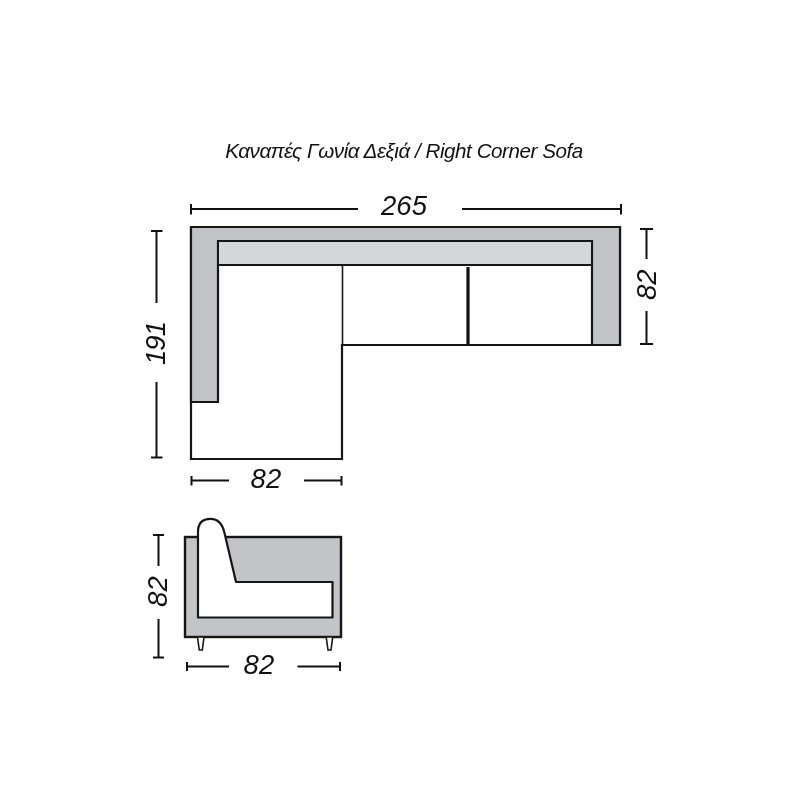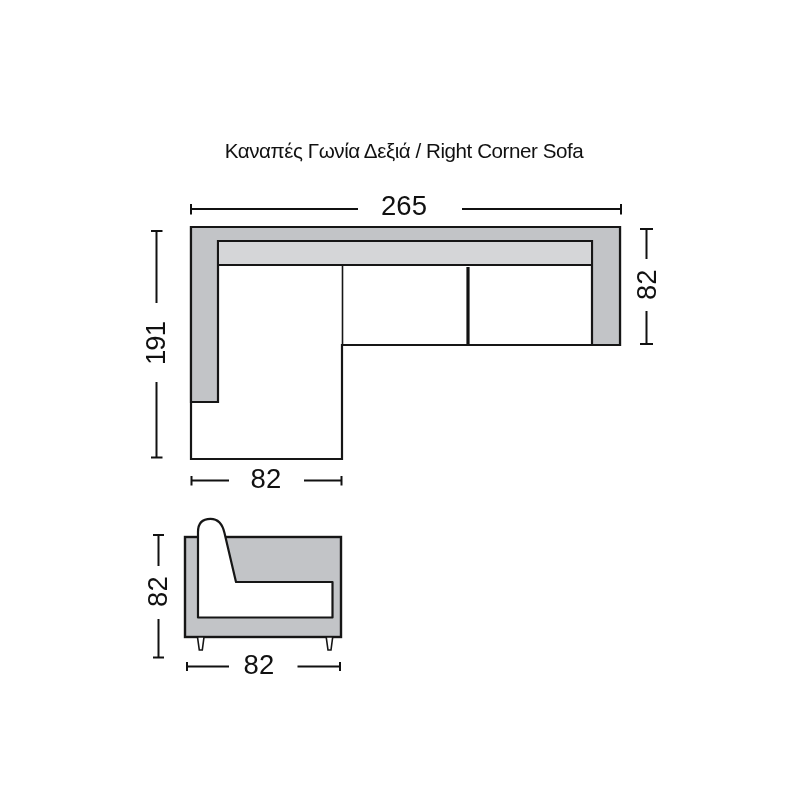--- a/index.html
+++ b/index.html
@@ -1,16 +1,16 @@
 <!DOCTYPE html>
 <html><head>
 <meta charset="utf-8">
 <style>
   html,body{margin:0;padding:0;background:#ffffff;}
-  .page{position:relative;width:697px;height:800px;background:#fdba74;overflow:hidden;}
+  .page{position:relative;width:697px;height:800px;background:#fdba74;overflow:hidden;font-style:italic;}
   svg{display:block;}
   text{font-family:"Liberation Sans",sans-serif;fill:#111111;}
 </style>
 </head>
 <body>
 <div class="page">
 <svg width="800" height="800" viewBox="0 0 800 800" xmlns="http://www.w3.org/2000/svg">
 
   <rect x="0" y="0" width="800" height="800" fill="#ffffff"></rect>
 

